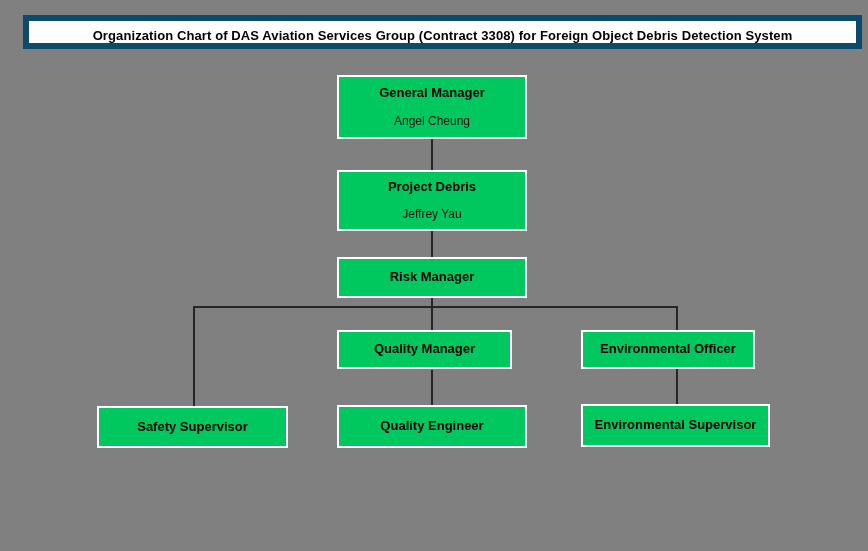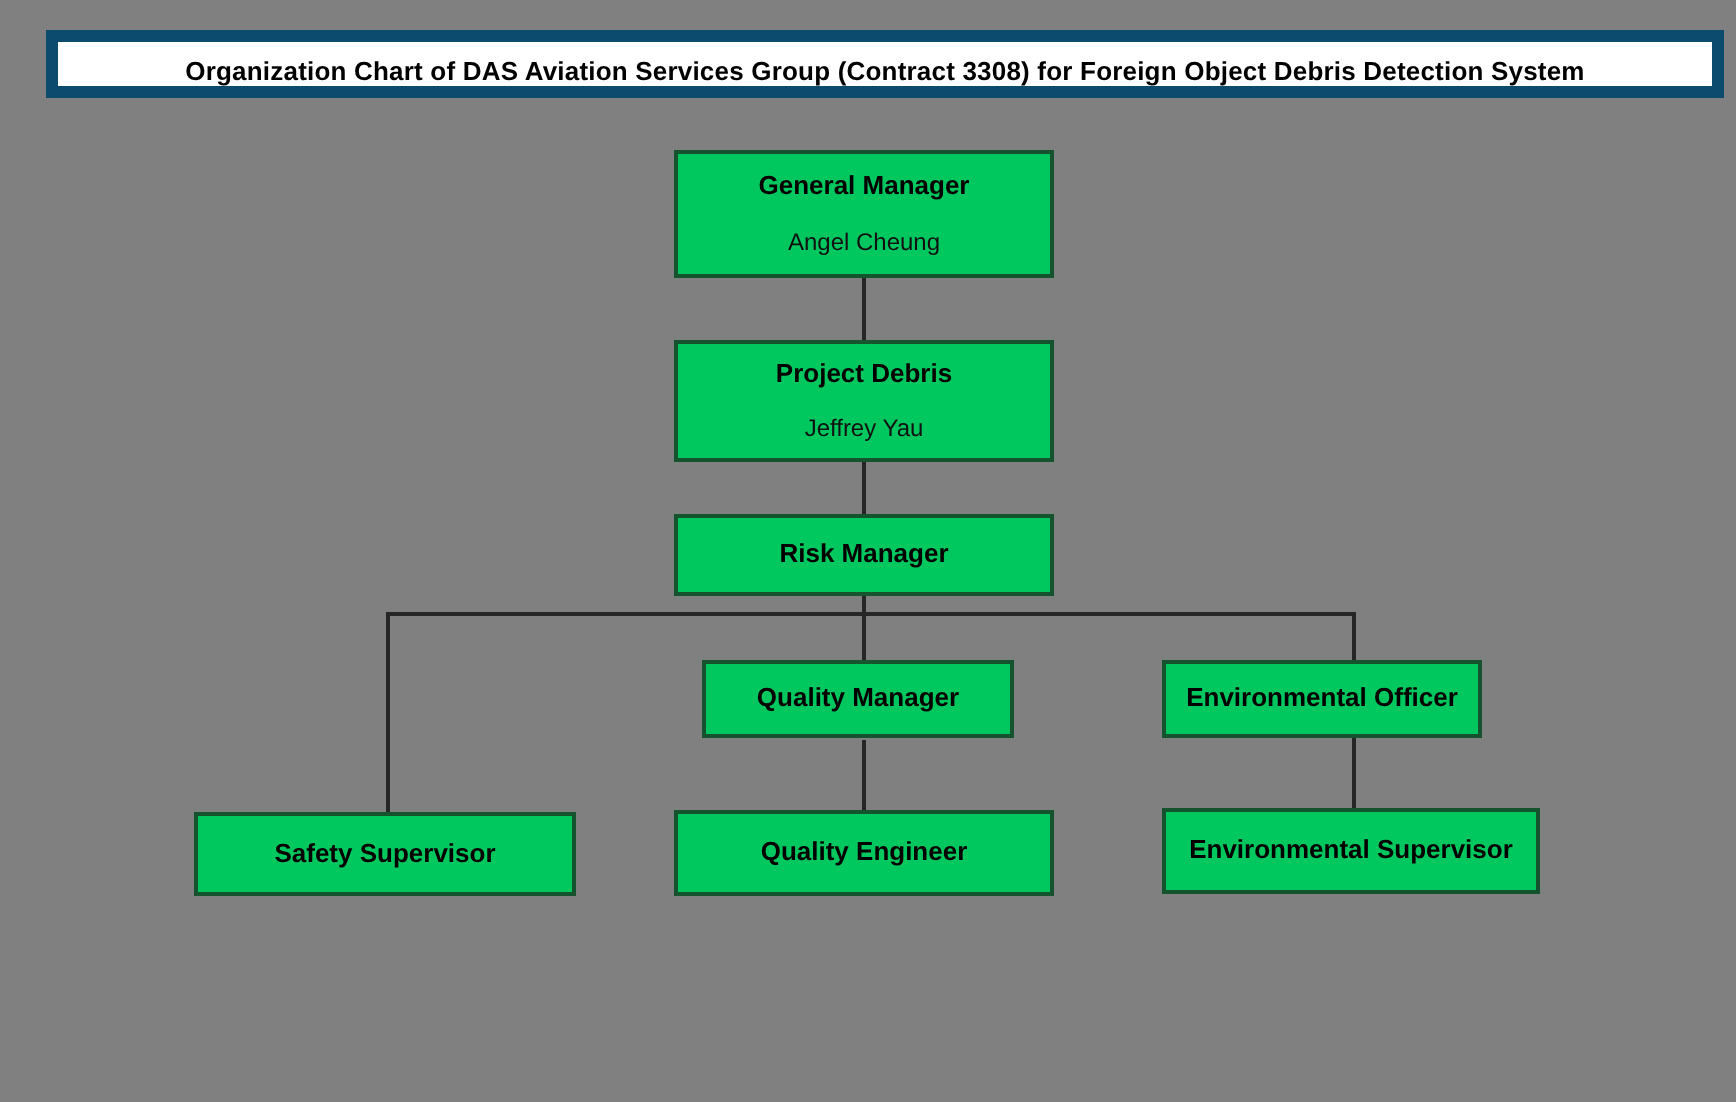--- a/index.html
+++ b/index.html
@@ -50,21 +50,21 @@
     background: #262626;
     z-index: 1;
   }
   .conn-v { width: 2px; }
   .conn-h { height: 2px; }
 
   
   .node {
     position: absolute;
     background: #00c85f;
-    border: 2px solid #14532d;
+    border: 2px solid #ffffff;
     box-sizing: border-box;
     display: flex;
     flex-direction: column;
     align-items: center;
     justify-content: center;
     z-index: 3;
   }
   .node .node-title {
     font-size: 13px;
     font-weight: bold;
@@ -114,25 +114,25 @@
   <div class="node" style="left:337px; top:170px; width:190px; height:61px;">
     <span class="node-title">Project Debris</span>
     <span class="node-person">Jeffrey Yau</span>
   </div>
 
   <div class="node single" style="left:337px; top:257px; width:190px; height:41px;">
     <span class="node-title">Risk Manager</span>
   </div>
 
 
-  <div class="node single" style="left:351px; top:330px; width:156px; height:39px;">
+  <div class="node single" style="left:337px; top:330px; width:175px; height:39px;">
     <span class="node-title">Quality Manager</span>
   </div>
 
-  <div class="node single" style="left:581px; top:330px; width:160px; height:39px;align-items:center;">
+  <div class="node single" style="left:581px; top:330px; width:174px; height:39px;align-items:center;">
     <span class="node-title">Environmental Officer</span>
   </div>
 
   <div class="node single" style="left:97px; top:406px; width:191px; height:42px;">
     <span class="node-title">Safety Supervisor</span>
   </div>
 
   <div class="node single" style="left:337px; top:405px; width:190px; height:43px;">
     <span class="node-title">Quality Engineer</span>
   </div>

